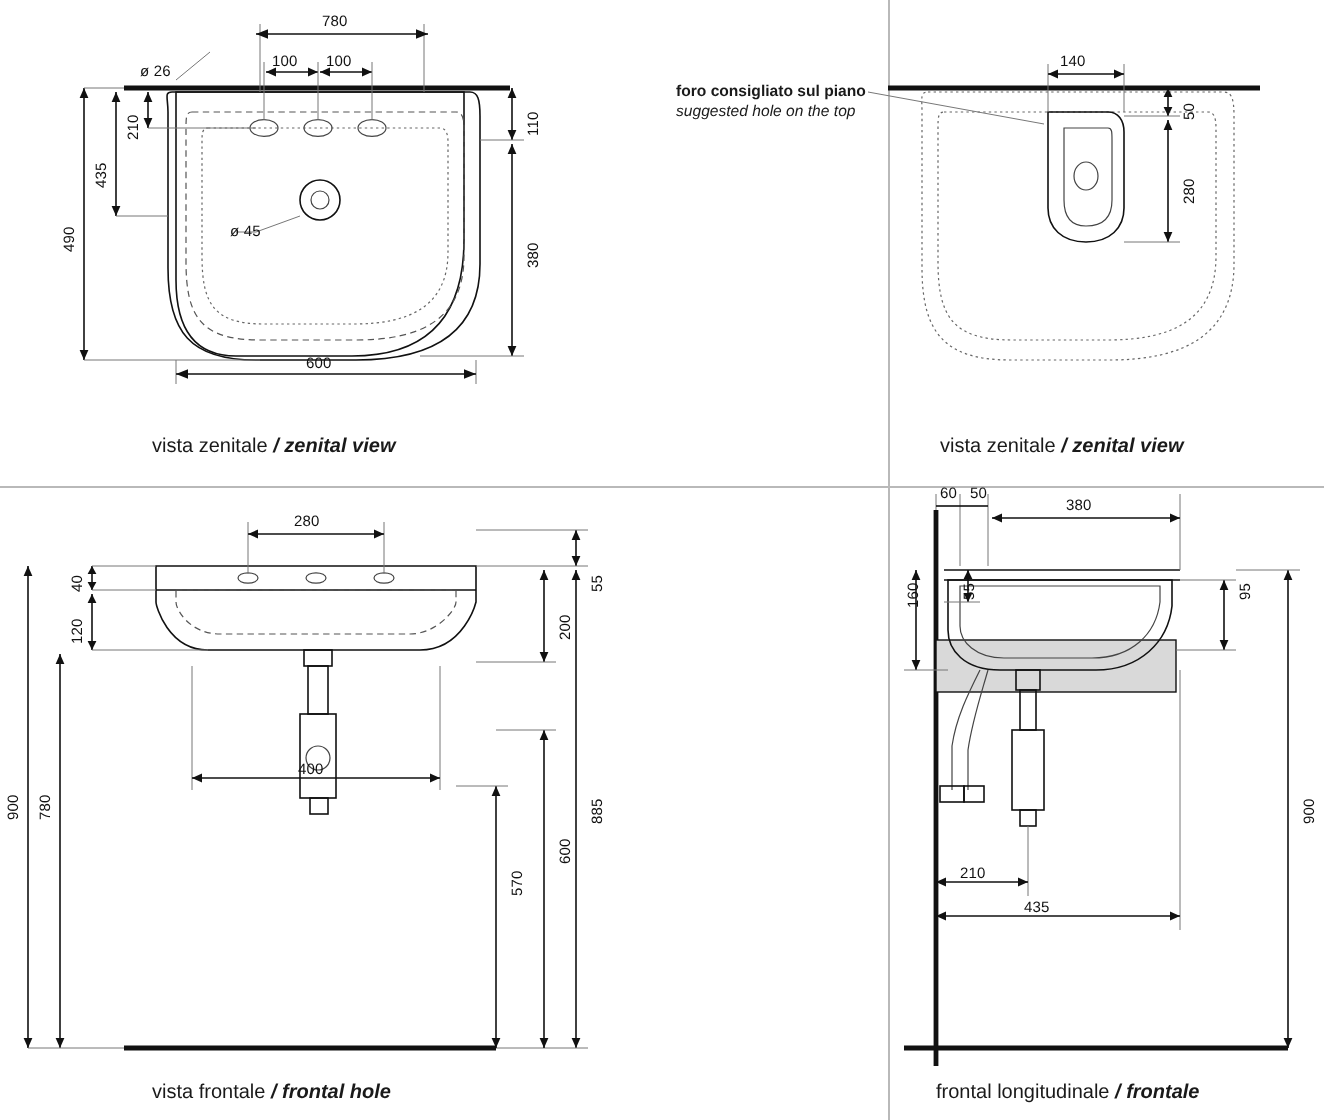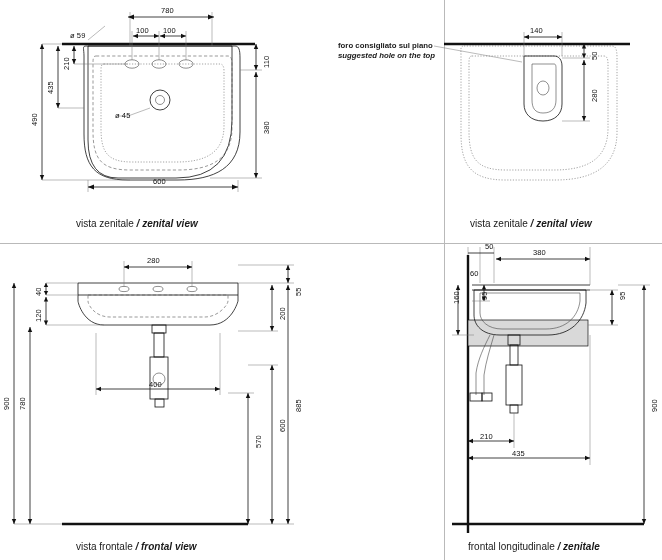--- a/index.html
+++ b/index.html
@@ -34,21 +34,21 @@
     transform:rotate(-90deg);
   }
 
   .note{
     position:absolute;
     font-size:7.8px;
     line-height:1.25;
     white-space:nowrap;
   }
   .note b{font-weight:bold;}
-  .note i{font-style:italic;font-weight:bold;}
+  .note i{font-style:italic;font-weight:normal;}
 
   svg{position:absolute;left:0;top:0;overflow:visible;}
   .ln{stroke:#111;stroke-width:0.8;fill:none;}
   .ln-thin{stroke:#444;stroke-width:0.6;fill:none;}
   .ln-dash{stroke:#555;stroke-width:0.6;fill:none;stroke-dasharray:3.2 2.2;}
   .ln-dot{stroke:#666;stroke-width:0.6;fill:none;stroke-dasharray:1.2 1.6;}
   .ln-ext{stroke:#777;stroke-width:0.5;fill:none;}
   .ln-thick{stroke:#111;stroke-width:2.4;fill:none;}
   .fillgrey{fill:#d9d9d9;stroke:#111;stroke-width:0.7;}
   .arrw{fill:#111;}
@@ -129,21 +129,21 @@
   <line class="ln-ext" x1="210" y1="178" x2="262" y2="178"></line>
 
   <line class="ln-ext" x1="88" y1="180" x2="88" y2="192"></line>
   <line class="ln-ext" x1="238" y1="180" x2="238" y2="192"></line>
   <line class="ln" x1="88" y1="187" x2="238" y2="187"></line>
   <polygon class="arrw" points="88,187 94,184.6 94,189.4"></polygon>
   <polygon class="arrw" points="238,187 232,184.6 232,189.4"></polygon>
 </svg>
 
 <div class="dim" style="left:161px;top:6px;">780</div>
-<div class="dim" style="left:70px;top:31px;">ø 59</div>
+<div class="dim" style="left:70px;top:31px;">ø 26</div>
 <div class="dim" style="left:136px;top:26px;">100</div>
 <div class="dim" style="left:163px;top:26px;">100</div>
 <div class="dim rot" style="left:62px;top:70px;">210</div>
 <div class="dim rot" style="left:46px;top:94px;">435</div>
 <div class="dim rot" style="left:30px;top:126px;">490</div>
 <div class="dim" style="left:115px;top:111px;">ø 45</div>
 <div class="dim rot" style="left:262px;top:68px;">110</div>
 <div class="dim rot" style="left:262px;top:134px;">380</div>
 <div class="dim" style="left:153px;top:177px;">600</div>
 
@@ -283,21 +283,21 @@
 <div class="dim rot" style="left:2px;top:410px;">900</div>
 <div class="dim rot" style="left:18px;top:410px;">780</div>
 <div class="dim" style="left:149px;top:380px;">400</div>
 <div class="dim rot" style="left:294px;top:296px;">55</div>
 <div class="dim rot" style="left:278px;top:320px;">200</div>
 <div class="dim rot" style="left:294px;top:412px;">885</div>
 <div class="dim rot" style="left:278px;top:432px;">600</div>
 <div class="dim rot" style="left:254px;top:448px;">570</div>
 
 <div class="caption" style="left:76px;top:541px;">
-  <b>vista frontale</b><i> / frontal view</i>
+  <b>vista frontale</b><i> / frontal hole</i>
 </div>
 
 <svg width="220" height="320" style="left:444px;top:243px;">
 
   <line class="ln-thick" x1="24" y1="12" x2="24" y2="290"></line>
   <line class="ln-thick" x1="8" y1="281" x2="200" y2="281"></line>
 
   <rect class="fillgrey" x="24" y="77" width="120" height="26"></rect>
 
   <path class="ln" d="M30,47 L30,72 C30,82 38,92 56,92 L104,92 C126,92 140,78 142,60
@@ -352,25 +352,25 @@
   <line class="ln" x1="24" y1="198" x2="70" y2="198"></line>
   <polygon class="arrw" points="24,198 29,195.8 29,200.2"></polygon>
   <polygon class="arrw" points="70,198 65,195.8 65,200.2"></polygon>
 
   <line class="ln-ext" x1="146" y1="92" x2="146" y2="222"></line>
   <line class="ln" x1="24" y1="215" x2="146" y2="215"></line>
   <polygon class="arrw" points="24,215 29,212.8 29,217.2"></polygon>
   <polygon class="arrw" points="146,215 141,212.8 141,217.2"></polygon>
 </svg>
 
-<div class="dim" style="left:470px;top:242px;margin-top:27px;">60</div>
+<div class="dim" style="left:470px;top:242px;">60</div>
 <div class="dim" style="left:485px;top:242px;">50</div>
 <div class="dim" style="left:533px;top:248px;">380</div>
 <div class="dim rot" style="left:480px;top:300px;">55</div>
 <div class="dim rot" style="left:452px;top:304px;">160</div>
 <div class="dim rot" style="left:618px;top:300px;">95</div>
 <div class="dim rot" style="left:650px;top:412px;">900</div>
 <div class="dim" style="left:480px;top:432px;">210</div>
 <div class="dim" style="left:512px;top:449px;">435</div>
 
 <div class="caption" style="left:468px;top:541px;">
-  <b>frontal longitudinale</b><i> / zenitale</i>
+  <b>frontal longitudinale</b><i> / frontale</i>
 </div>
 
 </body></html>

